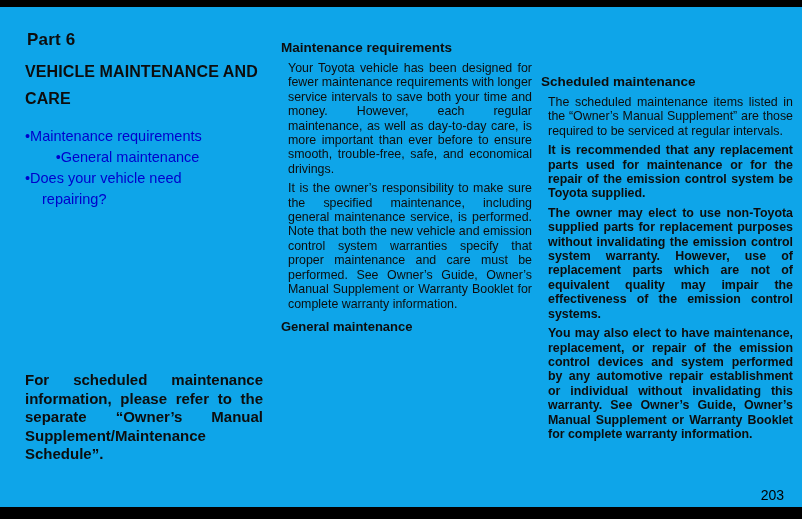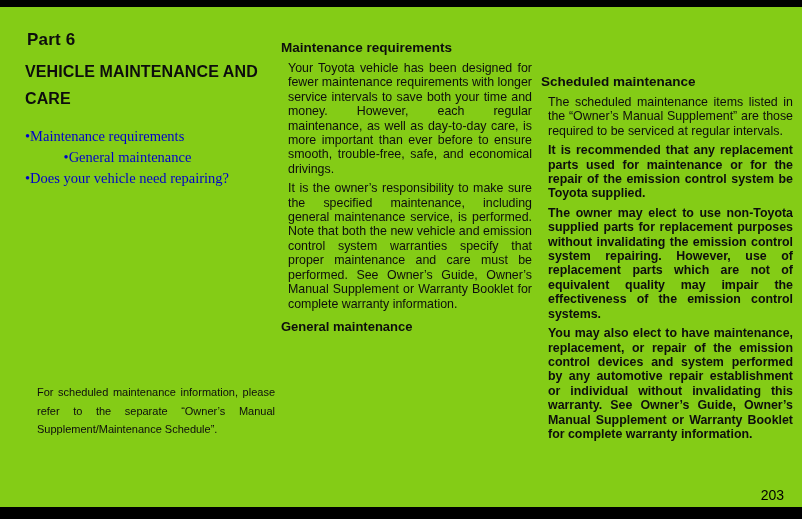--- a/index.html
+++ b/index.html
@@ -1,46 +1,45 @@
 <!DOCTYPE html>
 <html><head>
 <meta charset="utf-8">
 <style>
   * { box-sizing: border-box; }
   html, body { margin: 0; padding: 0; background: #ffffff; }
   .page {
     position: relative;
     width: 802px;
     height: 519px;
-    background: #84cc16;
+    background: #0ea5e9;
     font-family: "Liberation Sans", sans-serif;
     color: #0d0d0d;
     overflow: hidden;
   }
   .bar { position: absolute; left: 0; right: 0; background: #000; }
   .bar.top { top: 0; height: 7px; }
   .bar.bottom { bottom: 0; height: 12px; }
 
   
   .col-left { position: absolute; left: 25px; top: 30px; width: 242px; }
   .part-label { font-size: 17px; font-weight: bold; letter-spacing: 0.2px; margin: 0 0 8px 2px; }
   .title { font-size: 16px; font-weight: bold; line-height: 27px; margin: 0 0 14px 0; letter-spacing: 0.1px; }
   .toc { list-style: none; margin: 0; padding: 0; width: 205px; }
   .toc-item {
     color: #0000cc;
     font-size: 14.5px;
     line-height: 21px;
     padding-left: 17px;
     text-indent: -17px;
     cursor: pointer;
-    font-family: Liberation Serif, serif;
   }
   .left-note {
     position: absolute; left: 25px; top: 371px; width: 238px;
-    font-size: 11px; line-height: 18.5px; text-align: justify; margin: 12px;
+    font-size: 15px; line-height: 18.5px; text-align: justify; margin: 0; font-weight: bold;
   }
 
   
   .col { position: absolute; }
   .col-mid { left: 281px; top: 40px; width: 251px; }
   .col-right { left: 541px; top: 74px; width: 252px; }
   .h-bold { font-size: 13.5px; font-weight: bold; margin: 0 0 6px 0; }
   .h-sub  { font-size: 13px; font-weight: bold; margin: 8px 0 5px 0; }
   .body-p { font-size: 12.4px; line-height: 14.4px; text-align: justify; margin: 0 0 5px 7px; }
   .body-p.bold { font-weight: bold; }
@@ -71,19 +70,19 @@
     <h2 class="h-bold">Maintenance requirements</h2>
     <p class="body-p">Your Toyota vehicle has been designed for fewer maintenance requirements with longer service intervals to save both your time and money. However, each regular maintenance, as well as day-to-day care, is more important than ever before to ensure smooth, trouble-free, safe, and economical drivings.</p>
     <p class="body-p">It is the owner’s responsibility to make sure the specified maintenance, including general maintenance service, is performed. Note that both the new vehicle and emission control system warranties specify that proper maintenance and care must be performed. See Owner’s Guide, Owner’s Manual Supplement or Warranty Booklet for complete warranty information.</p>
     <h3 class="h-sub">General maintenance</h3>
   </div>
 
   <div class="col col-right">
     <h2 class="h-bold">Scheduled maintenance</h2>
     <p class="body-p">The scheduled maintenance items listed in the “Owner’s Manual Supplement” are those required to be serviced at regular intervals.</p>
     <p class="body-p bold">It is recommended that any replacement parts used for maintenance or for the repair of the emission control system be Toyota supplied.</p>
-    <p class="body-p bold">The owner may elect to use non-Toyota supplied parts for replacement purposes without invalidating the emission control system repairing. However, use of replacement parts which are not of equivalent quality may impair the effectiveness of the emission control systems.</p>
+    <p class="body-p bold">The owner may elect to use non-Toyota supplied parts for replacement purposes without invalidating the emission control system warranty. However, use of replacement parts which are not of equivalent quality may impair the effectiveness of the emission control systems.</p>
     <p class="body-p bold">You may also elect to have maintenance, replacement, or repair of the emission control devices and system performed by any automotive repair establishment or individual without invalidating this warranty. See Owner’s Guide, Owner’s Manual Supplement or Warranty Booklet for complete warranty information.</p>
   </div>
 
   <div class="page-number">203</div>
   <div class="bar bottom"></div>
 </div>
 
 </body></html>

